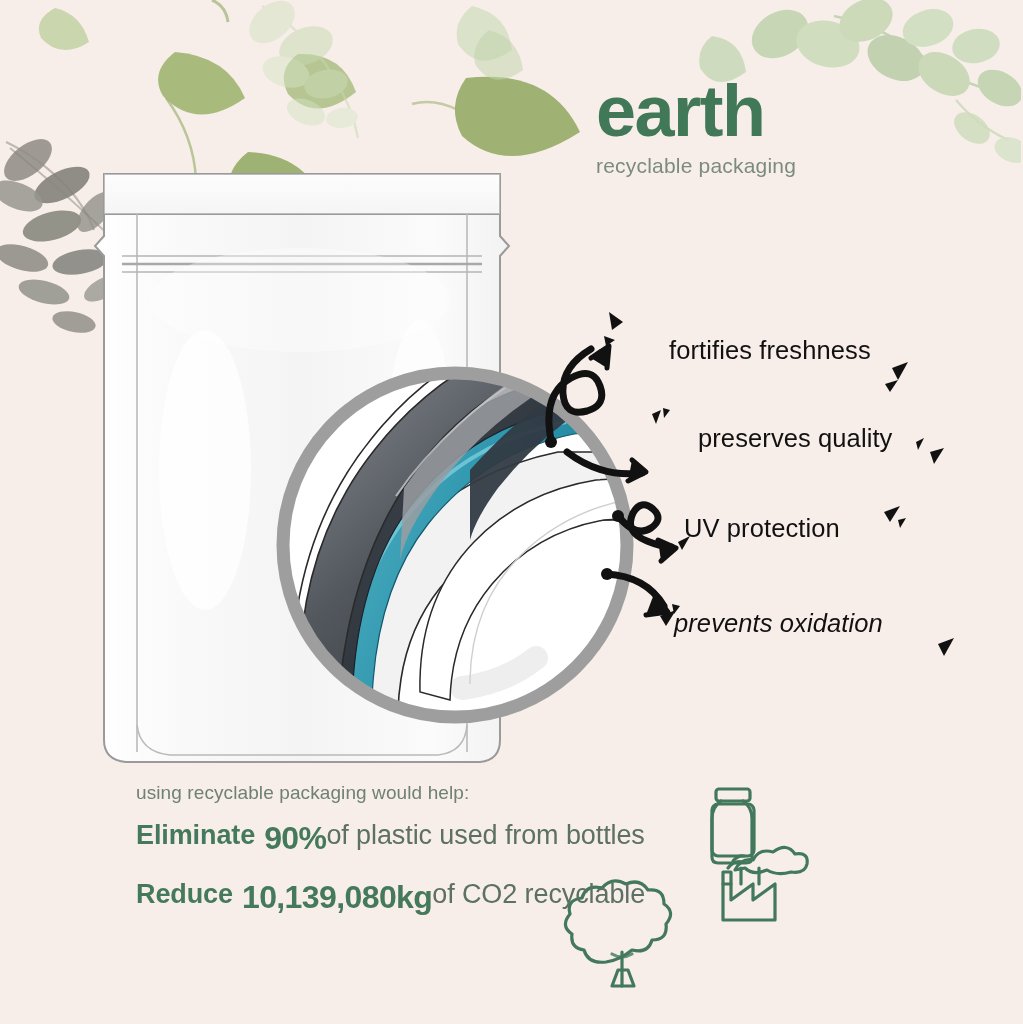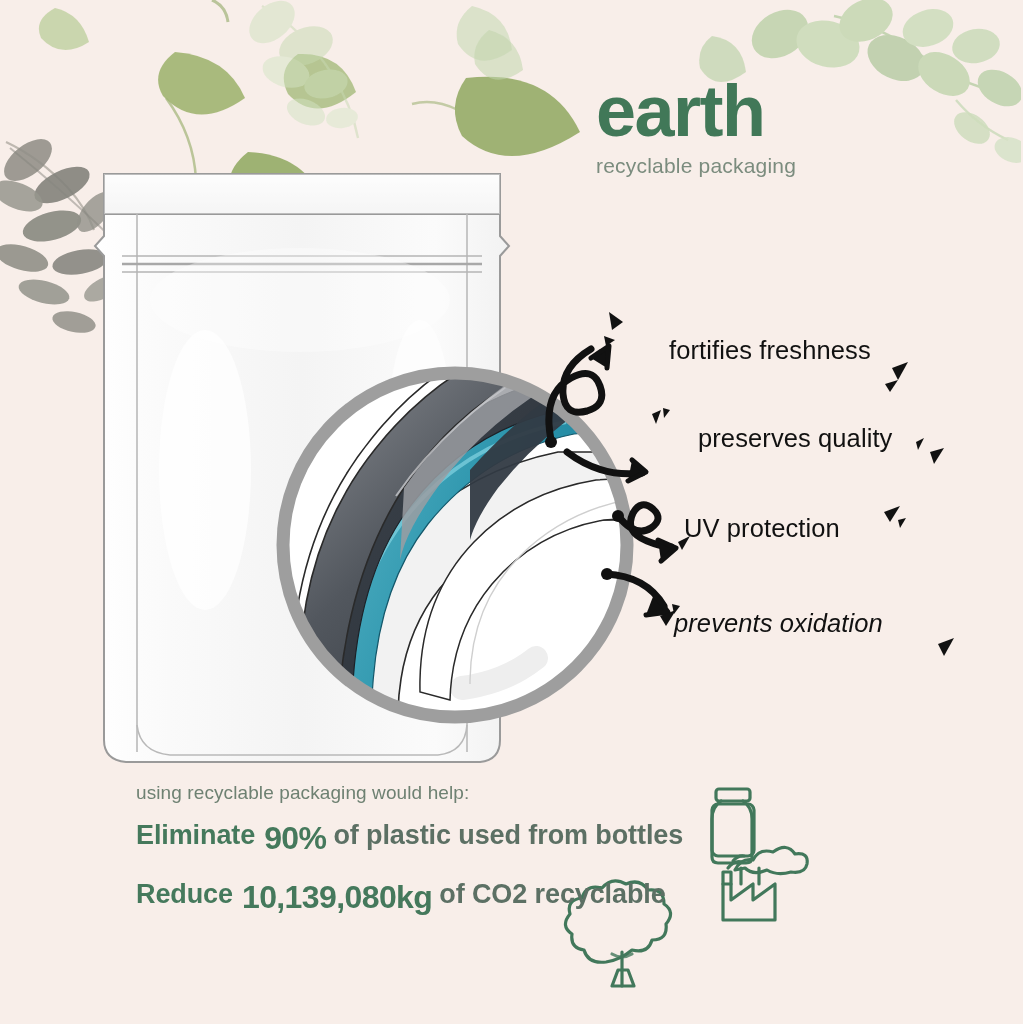--- a/index.html
+++ b/index.html
@@ -89,23 +89,22 @@
   }
   .stat-value {
     font-size:32px;
     font-weight:700;
     color:#45795c;
     letter-spacing:-0.6px;
     margin-left:9px;
   }
   .stat-tail {
     font-size:27px;
-    font-weight:700;
+    font-weight:400;
     color:#5c7064;
-    margin-left:7px;
     letter-spacing:-0.1px;
   }
   .stat-row-1 { margin-bottom:22px; }
   .stat-row-2 { margin-bottom:20px; }
 </style>
 </head>
 <body>
 
 <div id="stage">
 

